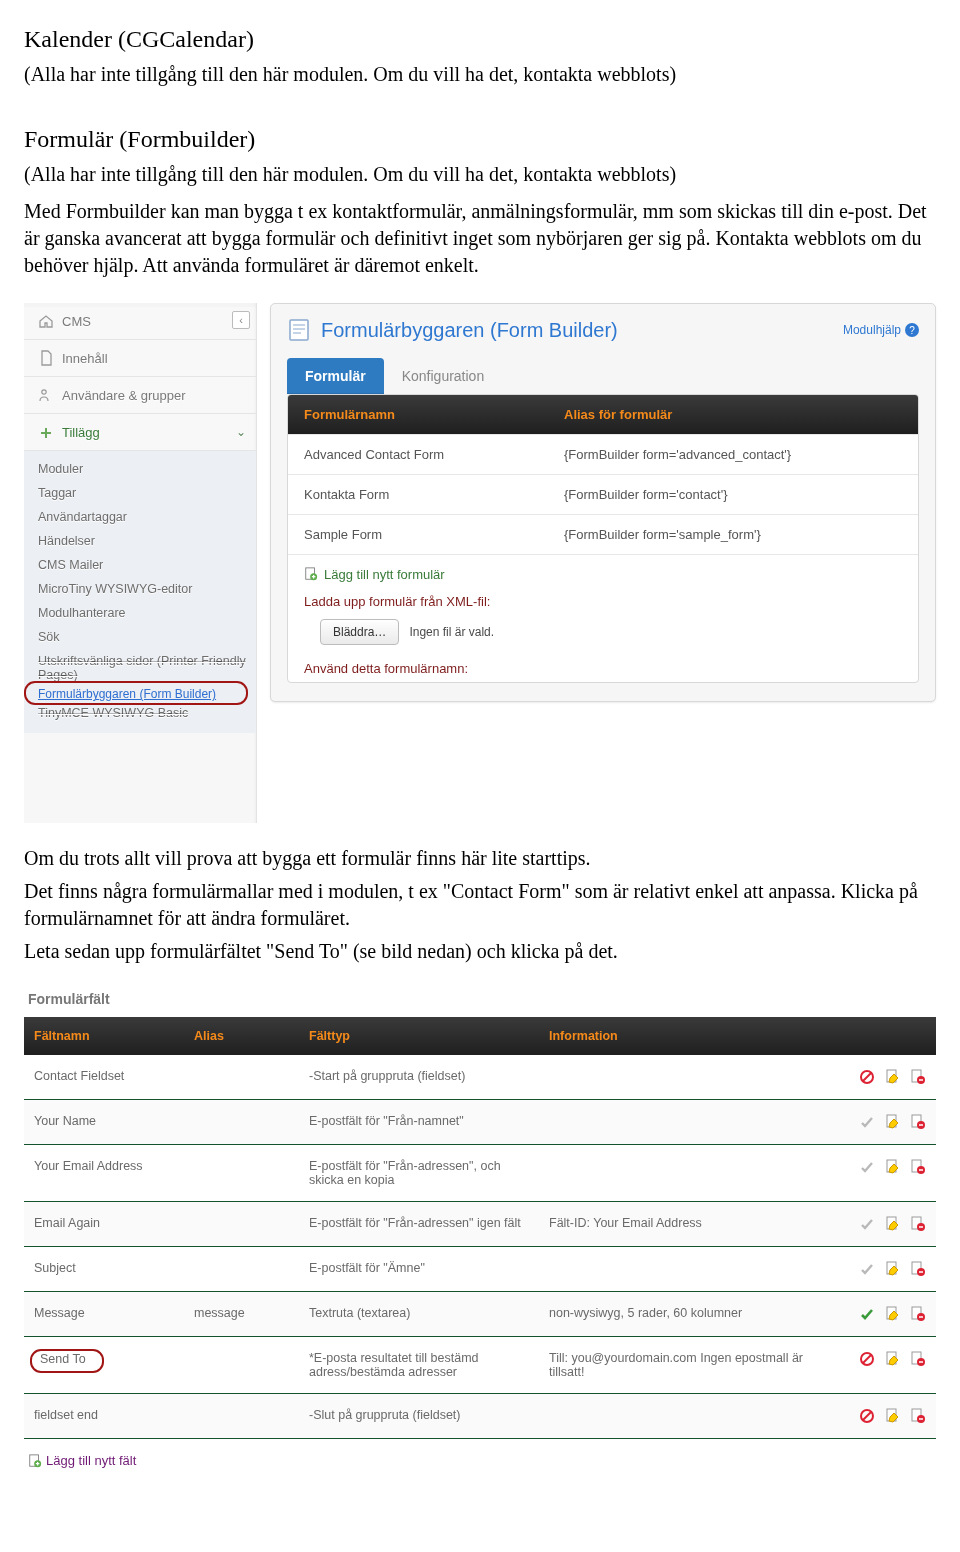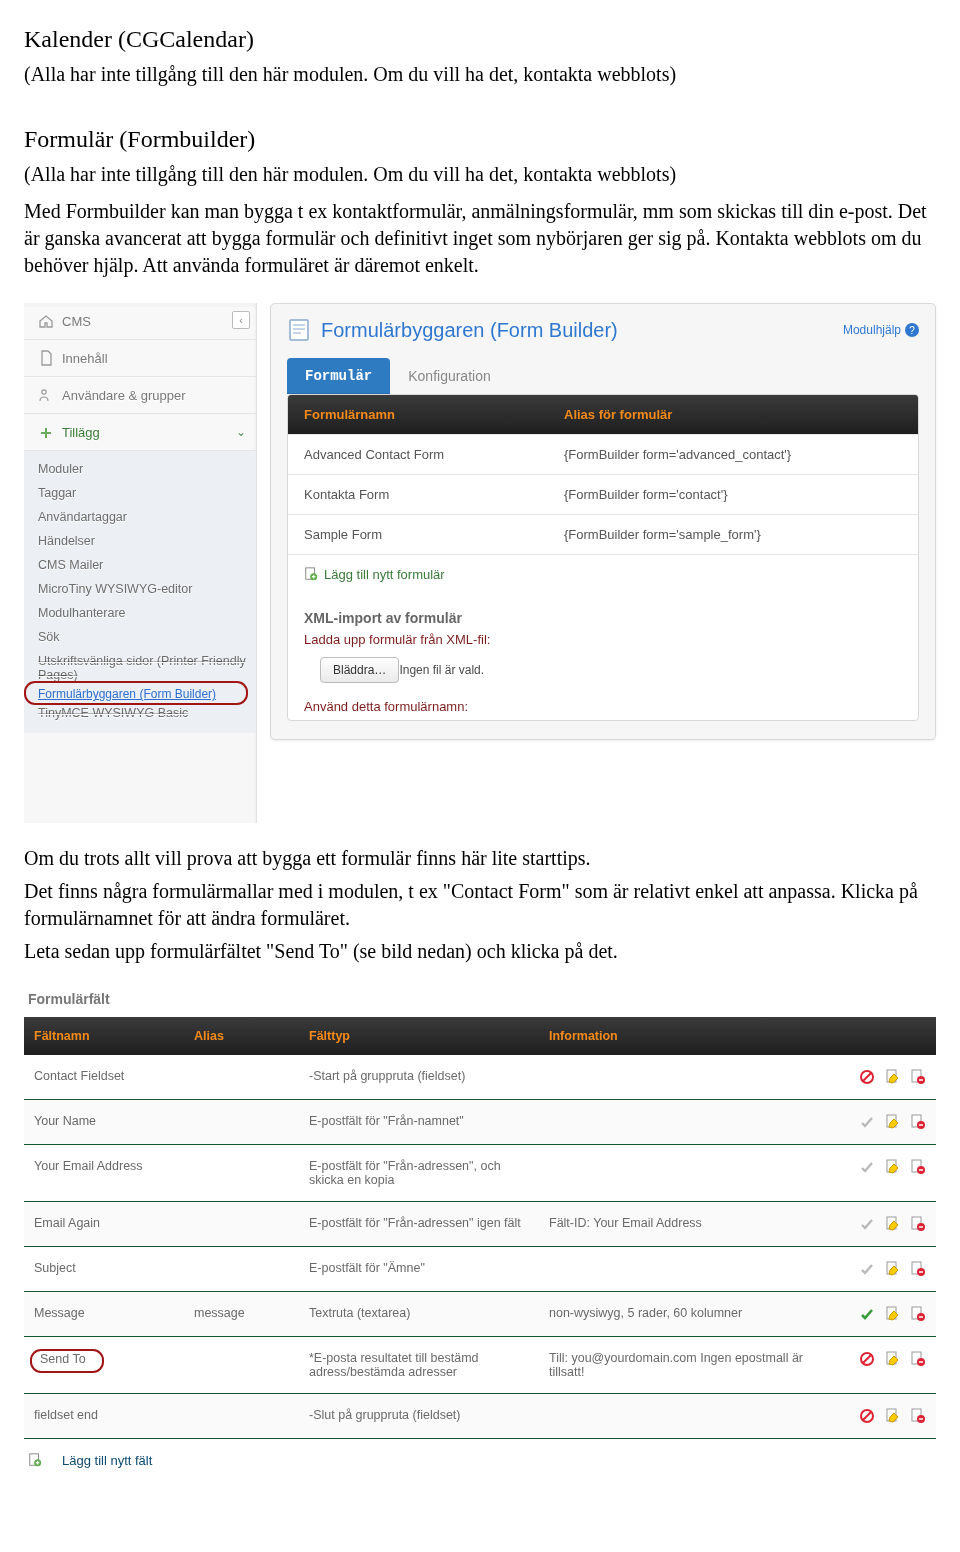--- a/index.html
+++ b/index.html
@@ -36,50 +36,50 @@
   .panel { background:#f6f6f6; border:1px solid #d8d8d8; border-radius:5px; padding:0 0 18px 0;
            box-shadow:0 1px 2px rgba(0,0,0,0.08);}
   .panel-title { display:flex; align-items:center; gap:10px; padding:14px 16px 6px 16px; }
   .panel-title .fbicon { width:24px; height:24px; }
   .panel-title span.t { color:#2f78d1; font-size:20px; }
   .panel-title .help { margin-left:auto; color:#2f78d1; font-size:12px; display:flex; align-items:center; gap:4px;}
   .panel-title .qmark { width:14px; height:14px; border-radius:50%; background:#2f78d1; color:#fff; font-size:10px;
                         display:inline-flex; align-items:center; justify-content:center;}
   .tabs { display:flex; gap:0; padding:10px 0 0 16px; }
   .tab { padding:10px 18px; font-size:14px; border-top-left-radius:4px; border-top-right-radius:4px; text-shadow:none;}
-  .tab.active { background:#2f7bc2; color:#fff; font-weight:bold; box-shadow:0 -1px 0 rgba(0,0,0,0.1) inset;font-family:Liberation Mono, monospace;}
+  .tab.active { background:#2f7bc2; color:#fff; font-weight:bold; box-shadow:0 -1px 0 rgba(0,0,0,0.1) inset;}
   .tab.inactive { color:#888; background:transparent;}
   .inner { margin:0 16px; background:#fff; border:1px solid #d8d8d8; border-radius:4px; overflow:hidden;}
   .thead { display:flex; background:linear-gradient(#3a3a3a,#1f1f1f); color:#f58a1a; font-weight:bold; font-size:13px;
            padding:12px 16px; }
   .thead div:first-child { flex:0 0 260px;}
   .trow { display:flex; padding:12px 16px; border-top:1px solid #e7e7e7; font-size:13px; color:#555;}
   .trow div:first-child { flex:0 0 260px; }
   .addrow { padding:12px 16px; border-top:1px solid #e7e7e7; font-size:13px; color:#3a7b3a; display:flex;
             align-items:flex-start; gap:6px;}
   .sublabel { padding:16px 16px 6px 16px; color:#666; font-weight:bold; font-size:14px;}
   .subtext  { padding:0 16px 6px 16px; color:#7f1d1d; font-size:13px;}
-  .filerow { display:flex; align-items:center; padding:4px 16px 4px 32px;}
+  .filerow { display:flex; gap:10px; align-items:center; padding:4px 16px 4px 32px;}
   .btn { background:linear-gradient(#fefefe,#eaeaea); border:1px solid #bcbcbc; border-radius:4px; padding:5px 12px;
          font-size:12px; color:#333; box-shadow:0 1px 0 #fff inset;}
 
   
   .shot2 { margin-top:22px; width:912px; font-family:"Helvetica Neue",Arial,sans-serif;}
   .ff-title { color:#777; font-weight:bold; font-size:14px; padding:4px 4px 10px 4px;}
   .ff-table { width:100%; border-collapse:collapse; }
   .ff-thead { background:linear-gradient(#3a3a3a,#1f1f1f); }
   .ff-thead td { color:#f58a1a; font-weight:bold; font-size:12.5px; padding:12px 10px;}
   .ff-row td { border-bottom:1px solid #14532d; padding:14px 10px; font-size:12.5px; color:#6a6a6a; vertical-align:top; }
   .ff-row.alt td { background:#fafafa; }
   .icons { white-space:nowrap; text-align:right;}
   .ic { display:inline-block; width:16px; height:16px; margin-left:6px; vertical-align:middle;}
   .sendto-wrap { position:relative; display:inline-block; padding:1px 6px;}
   .sendto-circ { position:absolute; left:-4px; top:-2px; width:70px; height:20px; border:2px solid #a11515;
                  border-radius:11px; pointer-events:none;}
-  .addfield { padding:14px 4px; font-size:13px; color:#0c4a6e; display:flex; align-items:flex-start; gap:20px;}
+  .addfield { padding:14px 4px; font-size:13px; color:#701a75; display:flex; align-items:flex-end; gap:4px;}
 
   
   svg { display:block; }
 </style>
 </head>
 <body>
 
 <p class="body-text"><span class="h-bold">Kalender (CGCalendar)</span></p>
 <p class="body-text">(Alla har inte tillgång till den här modulen. Om du vill ha det, kontakta webblots)</p>
 
@@ -190,21 +190,20 @@
         <div class="addrow">
           <span>
             <svg viewBox="0 0 16 16" width="14" height="14">
                 <rect x="2" y="1" width="10" height="13" fill="#fff" stroke="#7a7a7a"></rect>
                 <circle cx="11" cy="11" r="4" fill="#5fae4d"></circle>
                 <path d="M11 9v4M9 11h4" stroke="#fff" stroke-width="1.4"></path>
               </svg>
           </span>
           <span>Lägg till nytt formulär</span>
         </div>
-        <div class="sublabel">XML-import av formulär</div>
         <div class="subtext">Ladda upp formulär från XML-fil:</div>
         <div class="filerow">
           <button class="btn">Bläddra…</button>
           <span>Ingen fil är vald.</span>
         </div>
         <div class="subtext" style="padding-top:12px;">Använd detta formulärnamn:</div>
       </div>
     </div>
   </div>
 </div>

